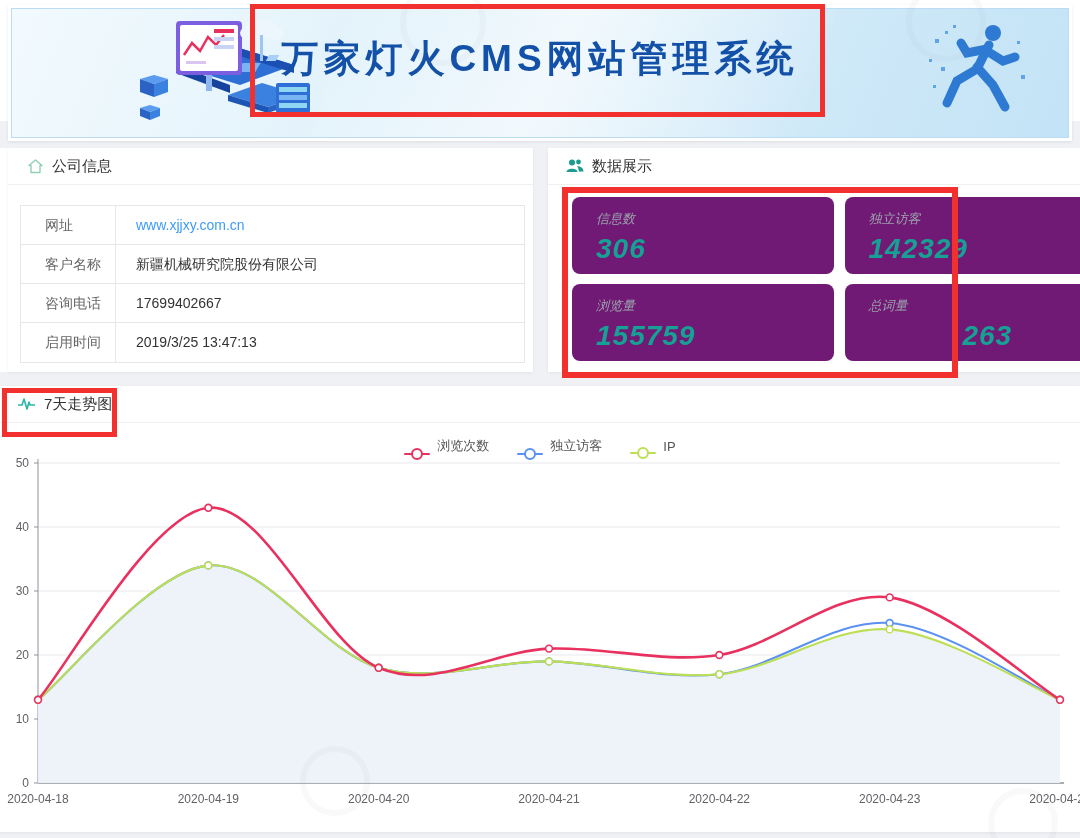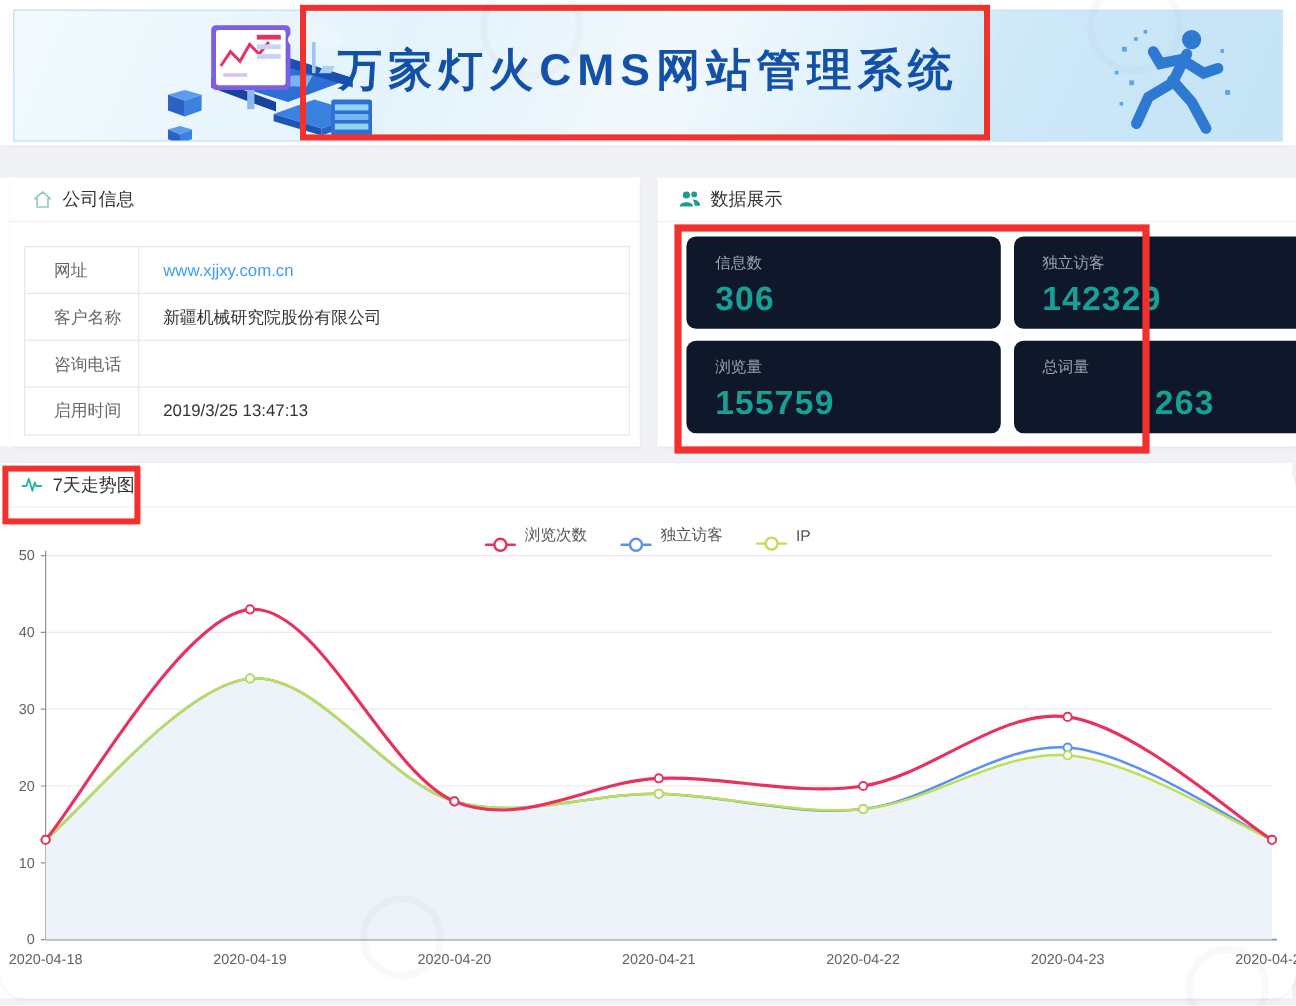--- a/index.html
+++ b/index.html
@@ -9,55 +9,55 @@
     font-family:"Liberation Sans", sans-serif; color:#333;
   }
   .gray { position:absolute; background:#eff1f5; }
   .g-under-banner { left:0; top:121px; width:1080px; height:27px; }
   .g-mid { left:0; top:372px; width:1080px; height:14px; }
   .g-gap { left:533px; top:148px; width:15px; height:224px; }
   .g-right { left:1077px; top:121px; width:3px; height:711px; }
   .g-bottom { left:0; top:832px; width:1080px; height:6px; }
 
   
-  .banner { position:absolute; left:8px; top:5px; width:1064px; height:116px;
+  .banner { position:absolute; left:8px; top:5px; width:1064px; height:136px;
     background:#fff; box-shadow:0 1px 3px rgba(0,0,0,.08); }
   .banner-bg { position:absolute; inset:3px; border:1px solid #bcdcf3;
     background:linear-gradient(112deg,#f2fafe 0%,#e2f2fb 35%,#cfe9f8 75%,#c3e3f6 100%); overflow:hidden; }
   .banner-bg::before { content:""; position:absolute; left:30%; top:-40px; width:46%; height:220px;
     background:linear-gradient(100deg, rgba(255,255,255,0) 0%, rgba(255,255,255,.65) 45%, rgba(255,255,255,0) 100%);
     transform:skewX(-18deg); }
   .banner-title { position:absolute; left:0; right:0; top:25px; text-align:center;
     font-size:37px; font-weight:bold; letter-spacing:5px; color:#1351a8; }
   .banner-sub { position:absolute; left:0; right:0; top:77px; text-align:center;
     font-size:17px; font-weight:bold; letter-spacing:2px; color:#153c88; }
   .illu { position:absolute; left:122px; top:4px; }
   .runner { position:absolute; left:905px; top:6px; }
 
   
   .panel { position:absolute; background:#fff; box-shadow:0 1px 3px rgba(0,0,0,.06); }
   .panel-info  { left:8px;  top:148px; width:525px; height:224px; }
   .panel-stats { left:548px; top:148px; width:571px; height:224px; }
-  .panel-chart { left:0; top:386px; width:1080px; height:446px;border-radius:21px; }
+  .panel-chart { left:0; top:386px; width:1080px; height:446px; }
   .panel-hd { height:37px; display:flex; align-items:center; gap:8px;
     padding:16px 18px; border-bottom:1px solid #f0f0f0; font-size:15px; color:#333; }
   .panel-hd .hd-icon { display:inline-flex; width:18px; height:18px; align-items:center; justify-content:center; }
 
   
   .info-table { margin:20px 8px 0 12px; width:505px; border:1px solid #e7e7e7; font-size:14px; }
   .info-row { display:flex; border-bottom:1px solid #e7e7e7; height:39px; line-height:38px; }
   .info-row:last-child { border-bottom:none; }
   .info-label { width:95px; border-right:1px solid #e7e7e7; padding-left:24px; color:#666; }
   .info-value { flex:1; padding-left:20px; color:#333; }
   .info-value a { color:#3e9bfa; text-decoration:none; }
 
   
   .stats-grid { position:absolute; left:24px; right:13px; top:49px;
     display:grid; grid-template-columns:1fr 1fr; grid-template-rows:77px 77px; gap:10px 11px; }
-  .stat-card { background:#0f172a; border-radius:8px; padding:13px 0 0 24px; }
+  .stat-card { background:#701a75; border-radius:8px; padding:13px 0 0 24px;font-style:italic; }
   .stat-label { font-size:13px; color:#9ca3ab; }
   .stat-value { font-size:28px; font-weight:bold; margin-top:5px; letter-spacing:1px; }
 
   
   .legend { position:absolute; left:0; right:0; top:51px; display:flex;
     justify-content:center; align-items:center; gap:28px; font-size:13px; color:#555; }
   .legend-item { display:flex; align-items:flex-end; gap:7px; cursor:pointer; }
   .lg-marker { position:relative; width:26px; height:2px; }
   .lg-line { position:absolute; inset:0; border-radius:1px; }
   .lg-ring { position:absolute; left:7px; top:-5px; width:12px; height:12px;
@@ -168,20 +168,21 @@
     <div class="info-row">
       <div class="info-label">网址</div>
       <div class="info-value"><a href="#">www.xjjxy.com.cn</a></div>
     </div>
     <div class="info-row">
       <div class="info-label">客户名称</div>
       <div class="info-value">新疆机械研究院股份有限公司</div>
     </div>
     <div class="info-row">
       <div class="info-label">咨询电话</div>
+      <div class="info-value">17699402667</div>
     </div>
     <div class="info-row">
       <div class="info-label">启用时间</div>
       <div class="info-value">2019/3/25 13:47:13</div>
     </div>
   </div>
 </div>
 
 <div class="panel panel-stats">
   <div class="panel-hd">

